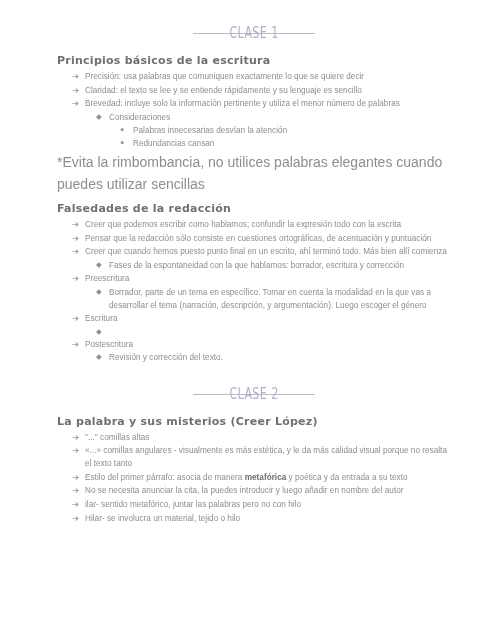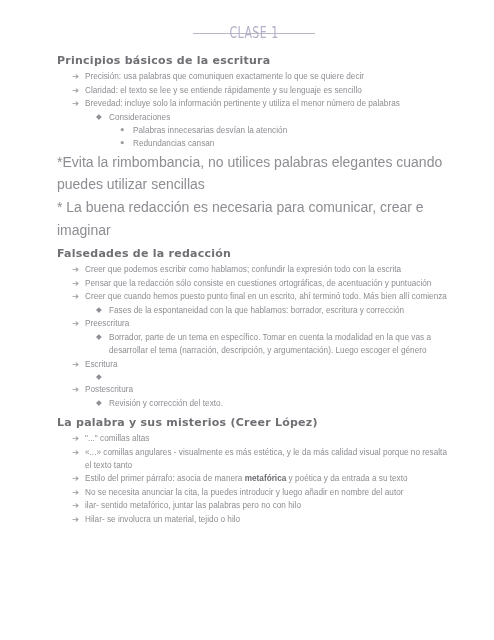--- a/index.html
+++ b/index.html
@@ -140,21 +140,20 @@
       </div>
       <div class="item lvl3">
         <span class="bullet">●</span>
         <span class="txt">Palabras innecesarias desvían la atención</span>
       </div>
       <div class="item lvl3">
         <span class="bullet">●</span>
         <span class="txt">Redundancias cansan</span>
       </div>
       <div class="note">*Evita la rimbombancia, no  utilices palabras elegantes cuando puedes utilizar sencillas</div>
-      <div class="note">* La buena redacción es necesaria para comunicar, crear e imaginar</div>
       <div class="heading">Falsedades de la redacción</div>
       <div class="item lvl1">
         <span class="bullet">➔</span>
         <span class="txt">Creer que podemos escribir como hablamos; confundir la expresión todo con la escrita</span>
       </div>
       <div class="item lvl1">
         <span class="bullet">➔</span>
         <span class="txt">Pensar que la redacción sólo consiste en cuestiones ortográficas, de acentuación y puntuación</span>
       </div>
       <div class="item lvl1">
@@ -183,20 +182,24 @@
       <div class="item lvl1">
         <span class="bullet">➔</span>
         <span class="txt">Postescritura</span>
       </div>
       <div class="item lvl2">
         <span class="bullet">◆</span>
         <span class="txt">Revisión y corrección del texto.</span>
       </div>
     </div>
 
+  <div class="class-header" id="class2-header">
+    <div class="rule"></div>
+    <div class="ctext">CLASE 2</div>
+  </div>
 
   <div id="section-2-body">
       <div class="heading">La palabra y sus misterios (Creer López)</div>
       <div class="item lvl1">
         <span class="bullet">➔</span>
         <span class="txt">"..." comillas altas</span>
       </div>
       <div class="item lvl1">
         <span class="bullet">➔</span>
         <span class="txt">«...» comillas angulares - visualmente es más estética, y le da más calidad visual porque no resalta el texto tanto</span>

